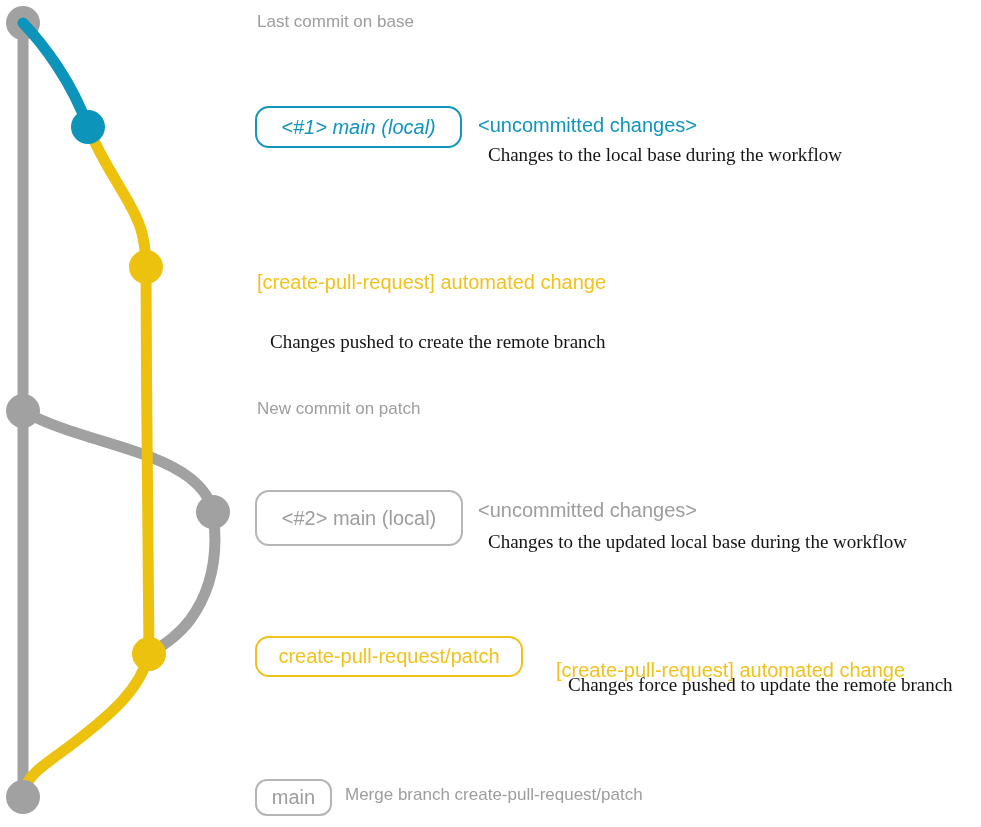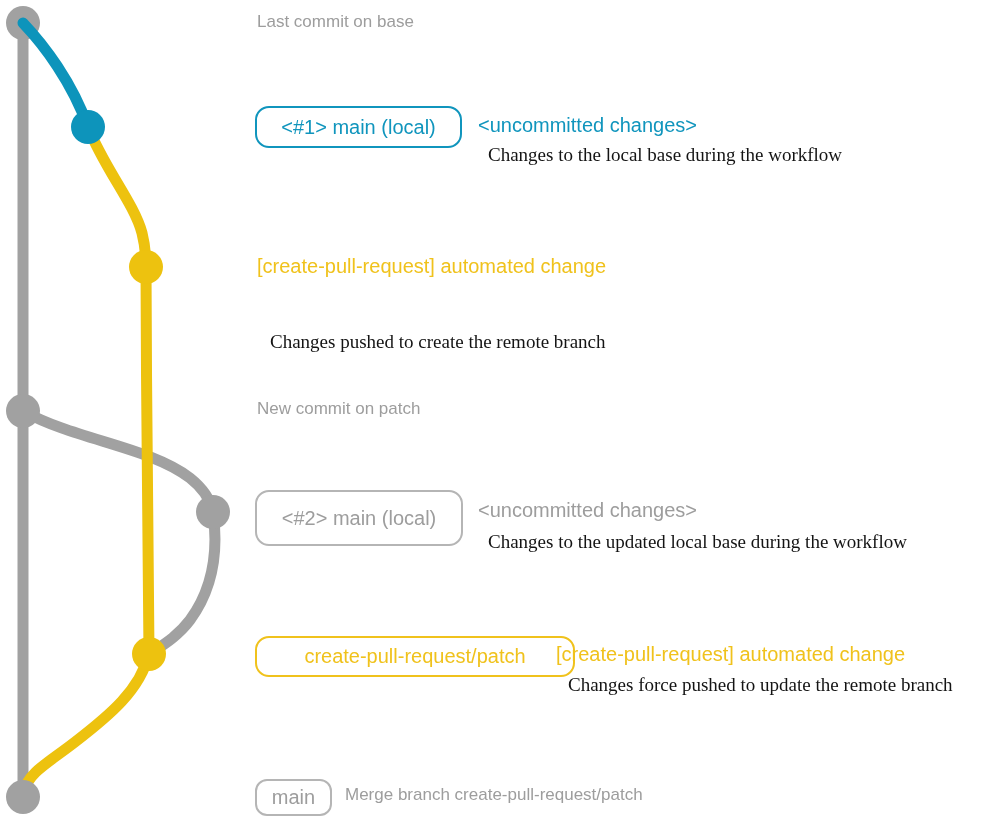--- a/index.html
+++ b/index.html
@@ -19,21 +19,21 @@
   }
   .h-label {
     position: absolute;
     font-family: "Liberation Sans", sans-serif;
     font-size: 17px;
     line-height: 1.15;
     white-space: nowrap;
   }
   .t-gray   { color: var(--text_gray); }
   .t-blue   { color: var(--text_blue); }
-  .t-yellow { color: var(--text_yellow); }
+  .t-yellow { color: var(--text_yellow); margin-top: 16px; }
   .title-label { font-size: 20px; }
   .caption {
     position: absolute;
     font-family: "Liberation Serif", serif;
     font-size: 19px;
     line-height: 1.15;
     color: var(--caption_black);
     white-space: nowrap;
   }
   .badge {
@@ -41,26 +41,26 @@
     display: flex;
     align-items: center;
     justify-content: center;
     box-sizing: border-box;
     border: 2px solid;
     border-radius: 14px;
     font-size: 20px;
     white-space: nowrap;
     background: #ffffff;
   }
-  .badge-blue   { color: var(--text_blue);   border-color: var(--text_blue); }
+  .badge-blue   { color: var(--text_blue);   border-color: var(--text_blue); font-style: italic; }
   .badge-gray   { color: var(--text_gray);   border-color: #b5b5b5; }
   .badge-yellow { color: var(--text_yellow); border-color: var(--text_yellow); }
   .b1 { left: 255px; top: 106px; width: 207px; height: 42px; }
   .b2 { left: 255px; top: 490px; width: 208px; height: 56px; }
-  .b3 { left: 255px; top: 636px; width: 320px; height: 41px; }
+  .b3 { left: 255px; top: 636px; width: 268px; height: 41px; }
   .b4 { left: 255px; top: 779px; width: 77px;  height: 37px; border-radius: 12px; }
 
   .lbl-last      { left: 257px; top: 12px;  }
   .lbl-unc1      { left: 478px; top: 114px; }
   .cap-1         { left: 488px; top: 144px; }
   .lbl-pr1       { left: 257px; top: 255px; }
   .cap-2         { left: 270px; top: 287px; margin-top: 44px; }
   .lbl-new       { left: 257px; top: 399px; }
   .lbl-unc2      { left: 478px; top: 499px; }
   .cap-3         { left: 488px; top: 531px; }

